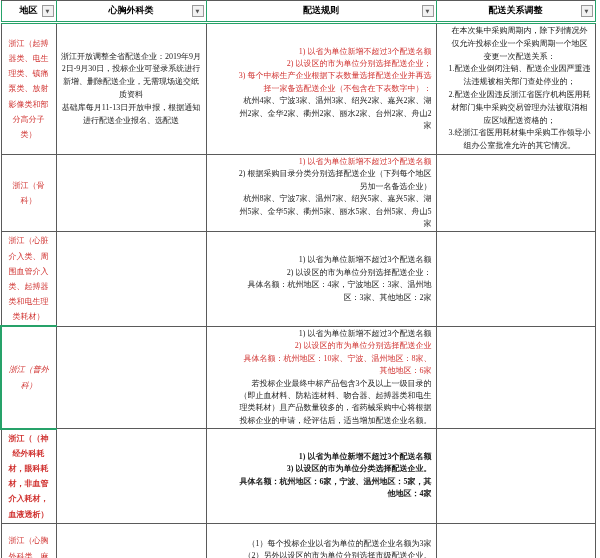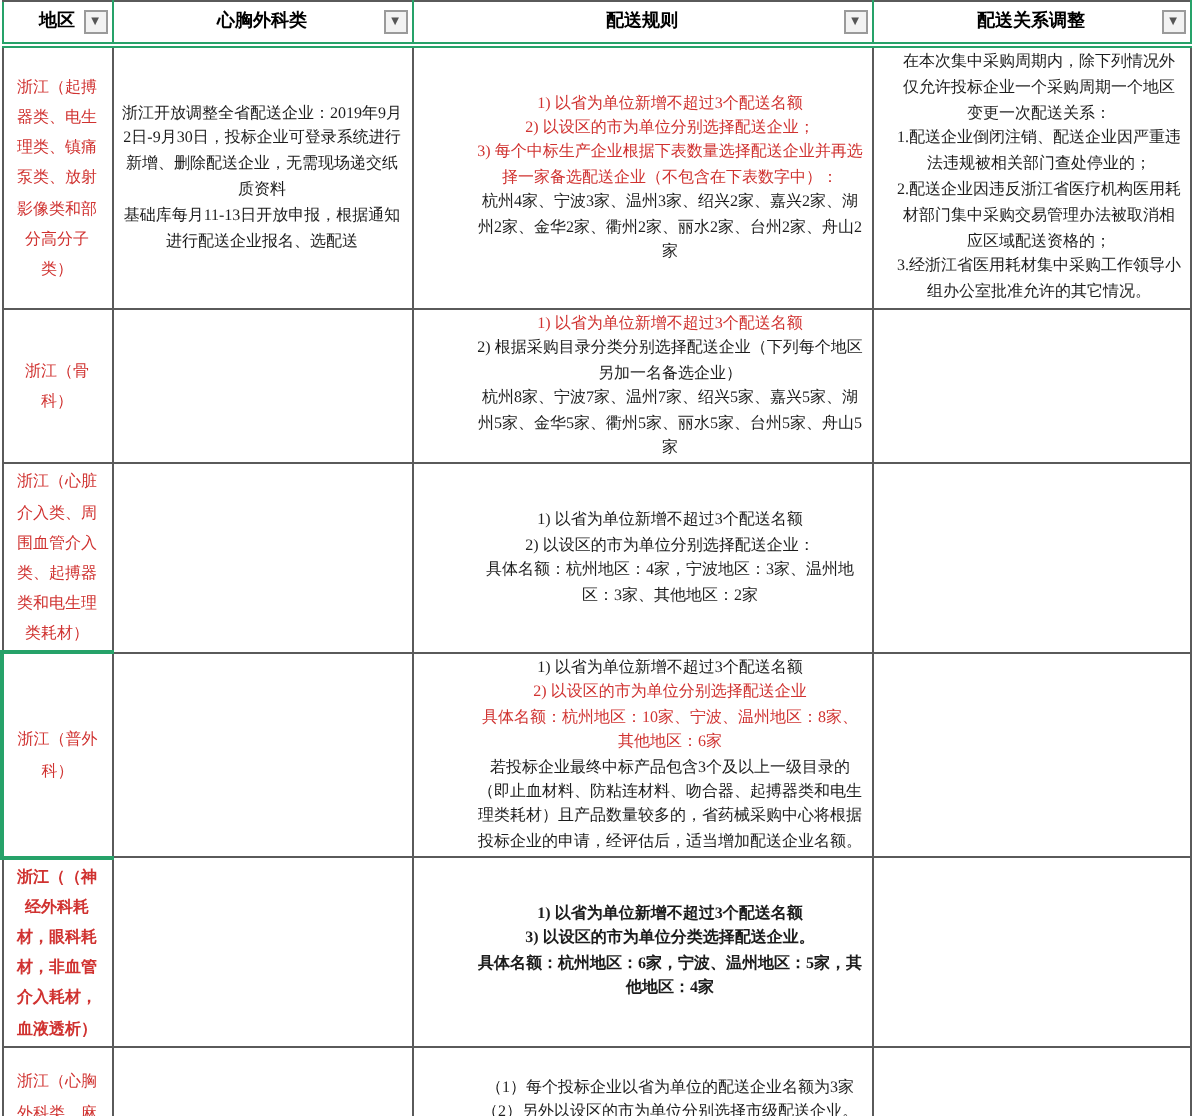--- a/index.html
+++ b/index.html
@@ -13,26 +13,26 @@
   th,td{border:1px solid var(--grid);padding:1px 4px;vertical-align:middle;overflow:hidden;
         font-size:8px;line-height:1.55;word-break:break-all;}
   th{position:relative;font-size:9px;font-weight:bold;text-align:center;color:#000;
      border-left:1px solid var(--green);border-right:1px solid var(--green);
      border-top:1px solid var(--grid);border-bottom:3px double var(--green);
      background:#fff;}
   tr.hr{height:22px;} tr.r0{height:108px;} tr.r1{height:67px;} tr.r2{height:67px;}
   tr.r3{height:96px;} tr.r4{height:87px;font-weight:bold;} tr.r5{height:66px;}
   td.region{color:var(--red);text-align:center;line-height:1.9;}
   td.signup{text-align:center;white-space:pre-line;line-height:1.6;}
-  td.rules{text-align:center;line-height:1.55;padding-left:32px;}
+  td.rules{text-align:right;line-height:1.55;padding-left:32px;}
   td.adjust{text-align:center;white-space:pre-line;line-height:1.6;padding-left:12px;}
   .line{display:block;}
   .red{color:var(--red);}
   .black{color:var(--ink);}
-  td.hl{border-left:2px solid var(--green);border-top:2px solid var(--green);border-bottom:2px solid var(--green);}
+  td.hl{border-left:2px solid var(--green);border-top:2px solid var(--green);border-bottom:2px solid var(--green);font-style:italic;}
   .filter-btn{position:absolute;right:2px;top:50%;transform:translateY(-50%);
       width:10px;height:10px;border:1px solid #9a9a9a;background:#f2f2f2;
       display:flex;align-items:center;justify-content:center;
       font-size:5px;line-height:1;color:#555;cursor:pointer;
       font-family:"DejaVu Sans", sans-serif;}
 </style>
 </head>
 <body>
 
 <div class="sheet">

